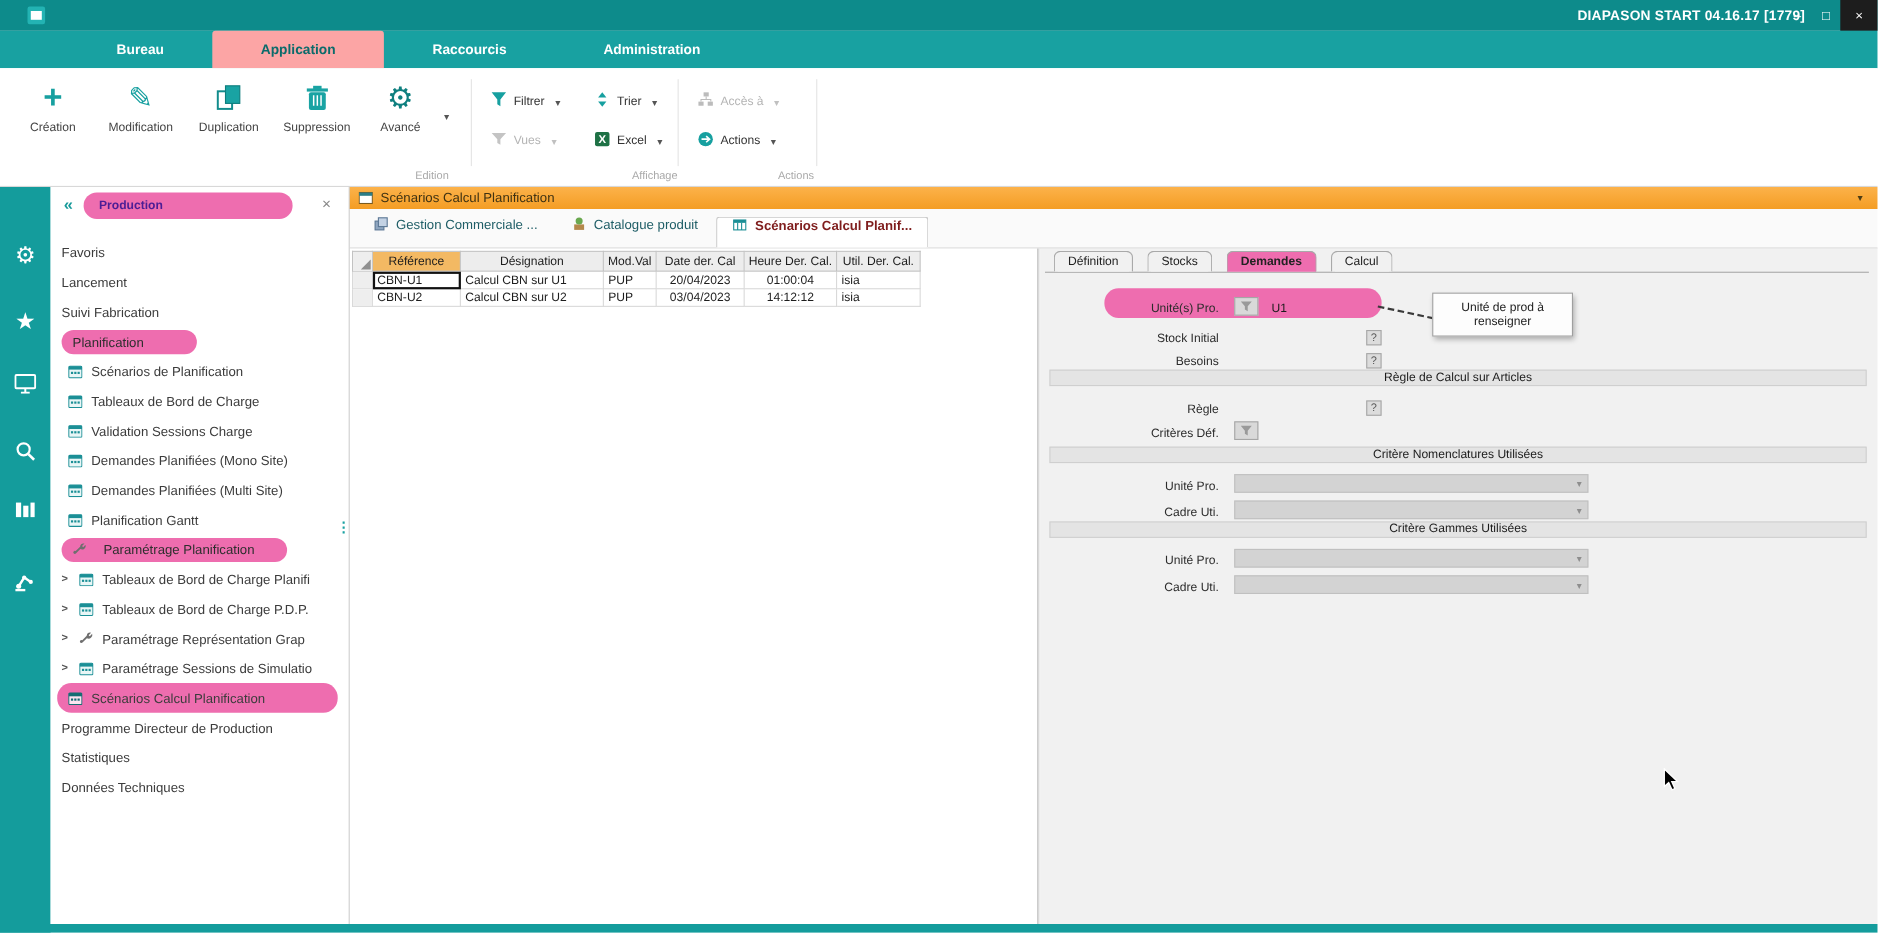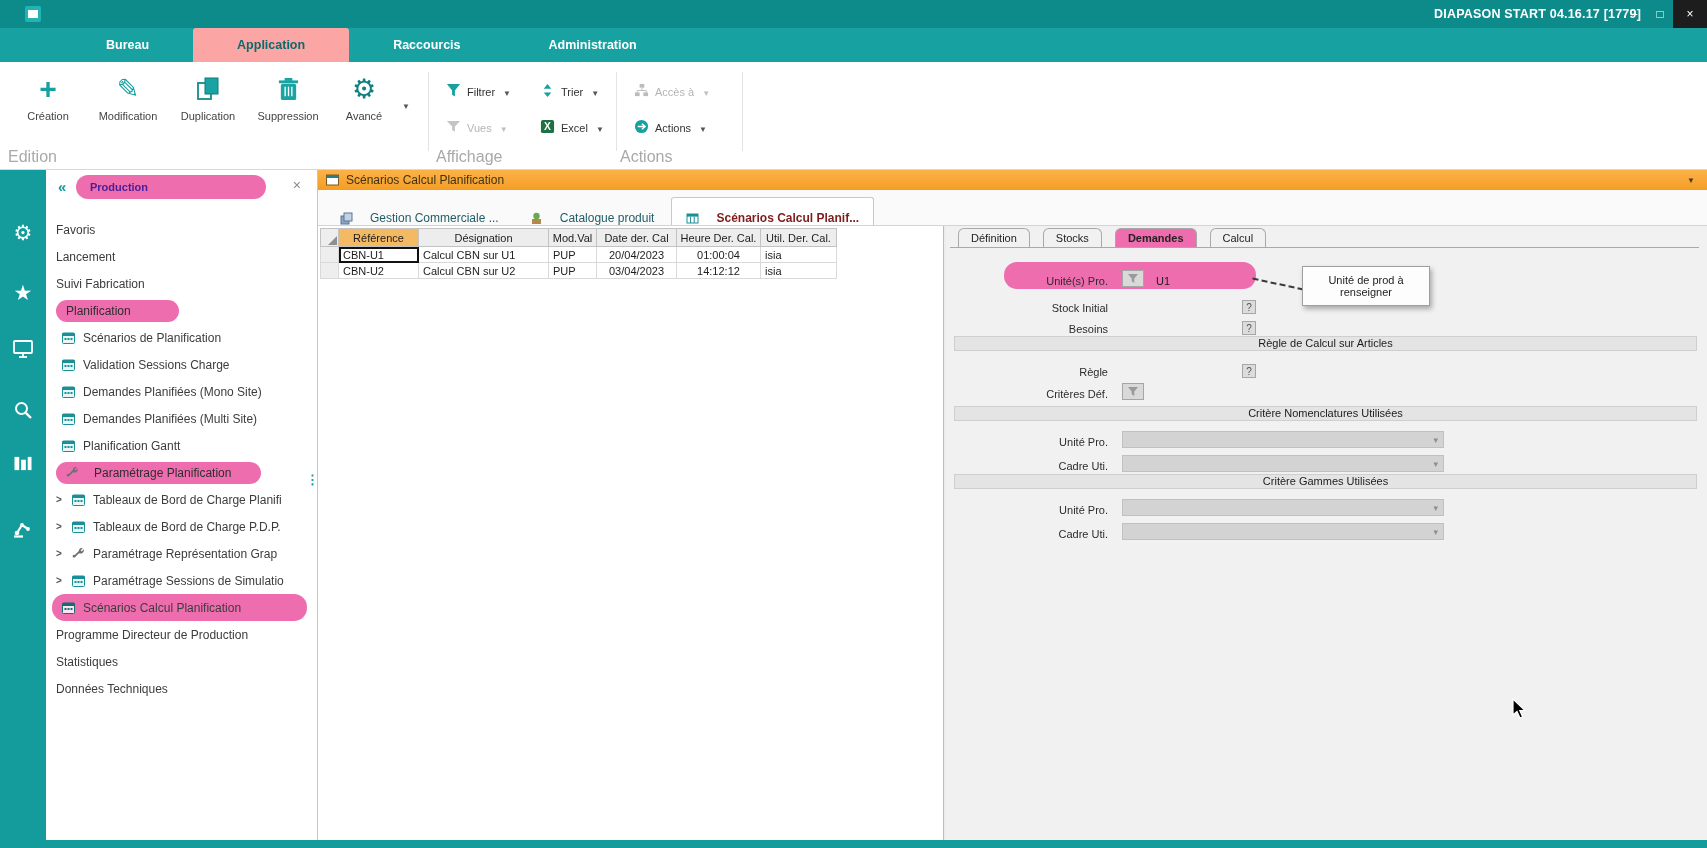--- a/index.html
+++ b/index.html
@@ -26,21 +26,21 @@
   .rb-big .ric{height:38px;display:flex;align-items:center;justify-content:center}
   .rb-big .rlb{font-size:11px;color:#444;margin-top:2px}
   .glyph-teal{color:#17a0a0}
   .glyph-plus{font-size:30px;font-weight:bold;line-height:30px}
   .glyph-pencil{font-size:27px;line-height:30px}
   .glyph-gear{font-size:27px;line-height:30px;color:#0f7f7f}
   .rb-caret{font-size:8px;color:#555}
   .rb-small{position:absolute;height:20px;display:flex;align-items:flex-end;gap:6px;font-size:11px;color:#333}
   .rb-small.disabled{color:#b5b5b5}
   .rb-small .rb-caret{margin-left:2px}
-  .rgl{position:absolute;bottom:3px;font-size:16px;color:#a9a9a9;text-align:left}
+  .rgl{position:absolute;bottom:3px;font-size:10px;color:#a9a9a9;text-align:right}
   .rsep{position:absolute;top:10px;bottom:18px;width:1px;background:#e4e4e4}
 
   
   .rail{position:absolute;left:0;top:170px;width:46px;bottom:0;background:#149c9c}
   .rail-ic{position:absolute;left:0;width:46px;display:flex;justify-content:center;color:#fff}
   .rail-glyph{font-size:21px;line-height:22px;color:#fff}
 
   
   .sidebar{position:absolute;left:46px;top:170px;width:272px;bottom:8px;background:#fff;border-right:1px solid #c6c6c6}
   .sb-collapse{position:absolute;left:12px;top:8px;color:#179a9a;font-size:15px;font-weight:bold}
@@ -53,21 +53,21 @@
   .sb-item .ic{width:21px;display:flex;align-items:center}
   .pill{background:#ee6daf;border-radius:12px;padding:4px 10px;display:inline-flex;align-items:center;gap:7px;color:#2e2e2e}
   .sb-item.sel{background:#ee6daf;border-radius:13px;margin:0 10px 0 6px;padding-left:10px}
   .sb-handle{position:absolute;right:-2px;top:306px;color:#18a1a1;font-size:13px;line-height:7px;font-weight:bold}
 
   
   .banner{position:absolute;left:318px;top:170px;right:0;height:20px;background:linear-gradient(180deg,#fcb24a,#f49d24);display:flex;align-items:center;gap:7px;padding-left:8px}
   .banner-title{font-size:12px;color:#3f3212}
   .banner-caret{margin-left:auto;margin-right:12px;font-size:8px;color:#4d3d15}
   .doc-tabs{position:absolute;left:318px;top:190px;right:0;height:36px;background:#fafafa;border-bottom:1px solid #d4d4d4;display:flex;align-items:flex-end;padding-left:8px;gap:3px}
-  .doc-tab{height:28px;display:flex;align-items:flex-end;gap:17px;padding:0 14px;font-size:12px;color:#1e5d66;cursor:default}
+  .doc-tab{height:28px;display:flex;align-items:flex-start;gap:7px;padding:0 14px;font-size:12px;color:#1e5d66;cursor:default}
   .doc-tab.active{background:#fff;border:1px solid #c9c9c9;border-bottom:none;border-radius:3px 3px 0 0;color:#7f1d1d;font-weight:bold}
 
   
   .table-pane{position:absolute;left:318px;top:226px;width:625px;bottom:8px;background:#fff;overflow:hidden}
   table{border-collapse:collapse;margin:2px 0 0 2px;table-layout:fixed;font-size:11px;color:#1d1d1d}
   th{background:#ededed;border:1px solid #c2c2c2;font-weight:normal;height:18px;padding:0 3px;text-align:center;overflow:hidden;white-space:nowrap}
   td{border:1px solid #d9d9d9;height:16px;padding:0 4px;background:#fff;overflow:hidden;white-space:nowrap}
   th.ref{background:#f3b963}
   th.gutter,td.gutter{background:#eeeeee;position:relative}
   th.gutter:after{content:"";position:absolute;right:1px;bottom:1px;border-left:9px solid transparent;border-bottom:9px solid #8f8f8f}
@@ -290,20 +290,32 @@
       <span class="ic">
           <svg width="13" height="13" viewBox="0 0 13 13">
             <rect x="0.5" y="2" width="12" height="10.5" rx="1" fill="#e9f6f6" stroke="#1b8f96"></rect>
             <rect x="0.5" y="2" width="12" height="3" fill="#1b8f96"></rect>
             <rect x="2.5" y="7" width="2" height="2" fill="#1b8f96"></rect>
             <rect x="5.5" y="7" width="2" height="2" fill="#1b8f96"></rect>
             <rect x="8.5" y="7" width="2" height="2" fill="#1b8f96"></rect>
           </svg>
         </span>
       <span>Scénarios de Planification</span>
+    </div>
+    <div class="sb-item" style="padding-left:16px">
+      <span class="ic">
+          <svg width="13" height="13" viewBox="0 0 13 13">
+            <rect x="0.5" y="2" width="12" height="10.5" rx="1" fill="#e9f6f6" stroke="#1b8f96"></rect>
+            <rect x="0.5" y="2" width="12" height="3" fill="#1b8f96"></rect>
+            <rect x="2.5" y="7" width="2" height="2" fill="#1b8f96"></rect>
+            <rect x="5.5" y="7" width="2" height="2" fill="#1b8f96"></rect>
+            <rect x="8.5" y="7" width="2" height="2" fill="#1b8f96"></rect>
+          </svg>
+        </span>
+      <span>Tableaux de Bord de Charge</span>
     </div>
     <div class="sb-item" style="padding-left:16px">
       <span class="ic">
           <svg width="13" height="13" viewBox="0 0 13 13">
             <rect x="0.5" y="2" width="12" height="10.5" rx="1" fill="#e9f6f6" stroke="#1b8f96"></rect>
             <rect x="0.5" y="2" width="12" height="3" fill="#1b8f96"></rect>
             <rect x="2.5" y="7" width="2" height="2" fill="#1b8f96"></rect>
             <rect x="5.5" y="7" width="2" height="2" fill="#1b8f96"></rect>
             <rect x="8.5" y="7" width="2" height="2" fill="#1b8f96"></rect>
           </svg>

